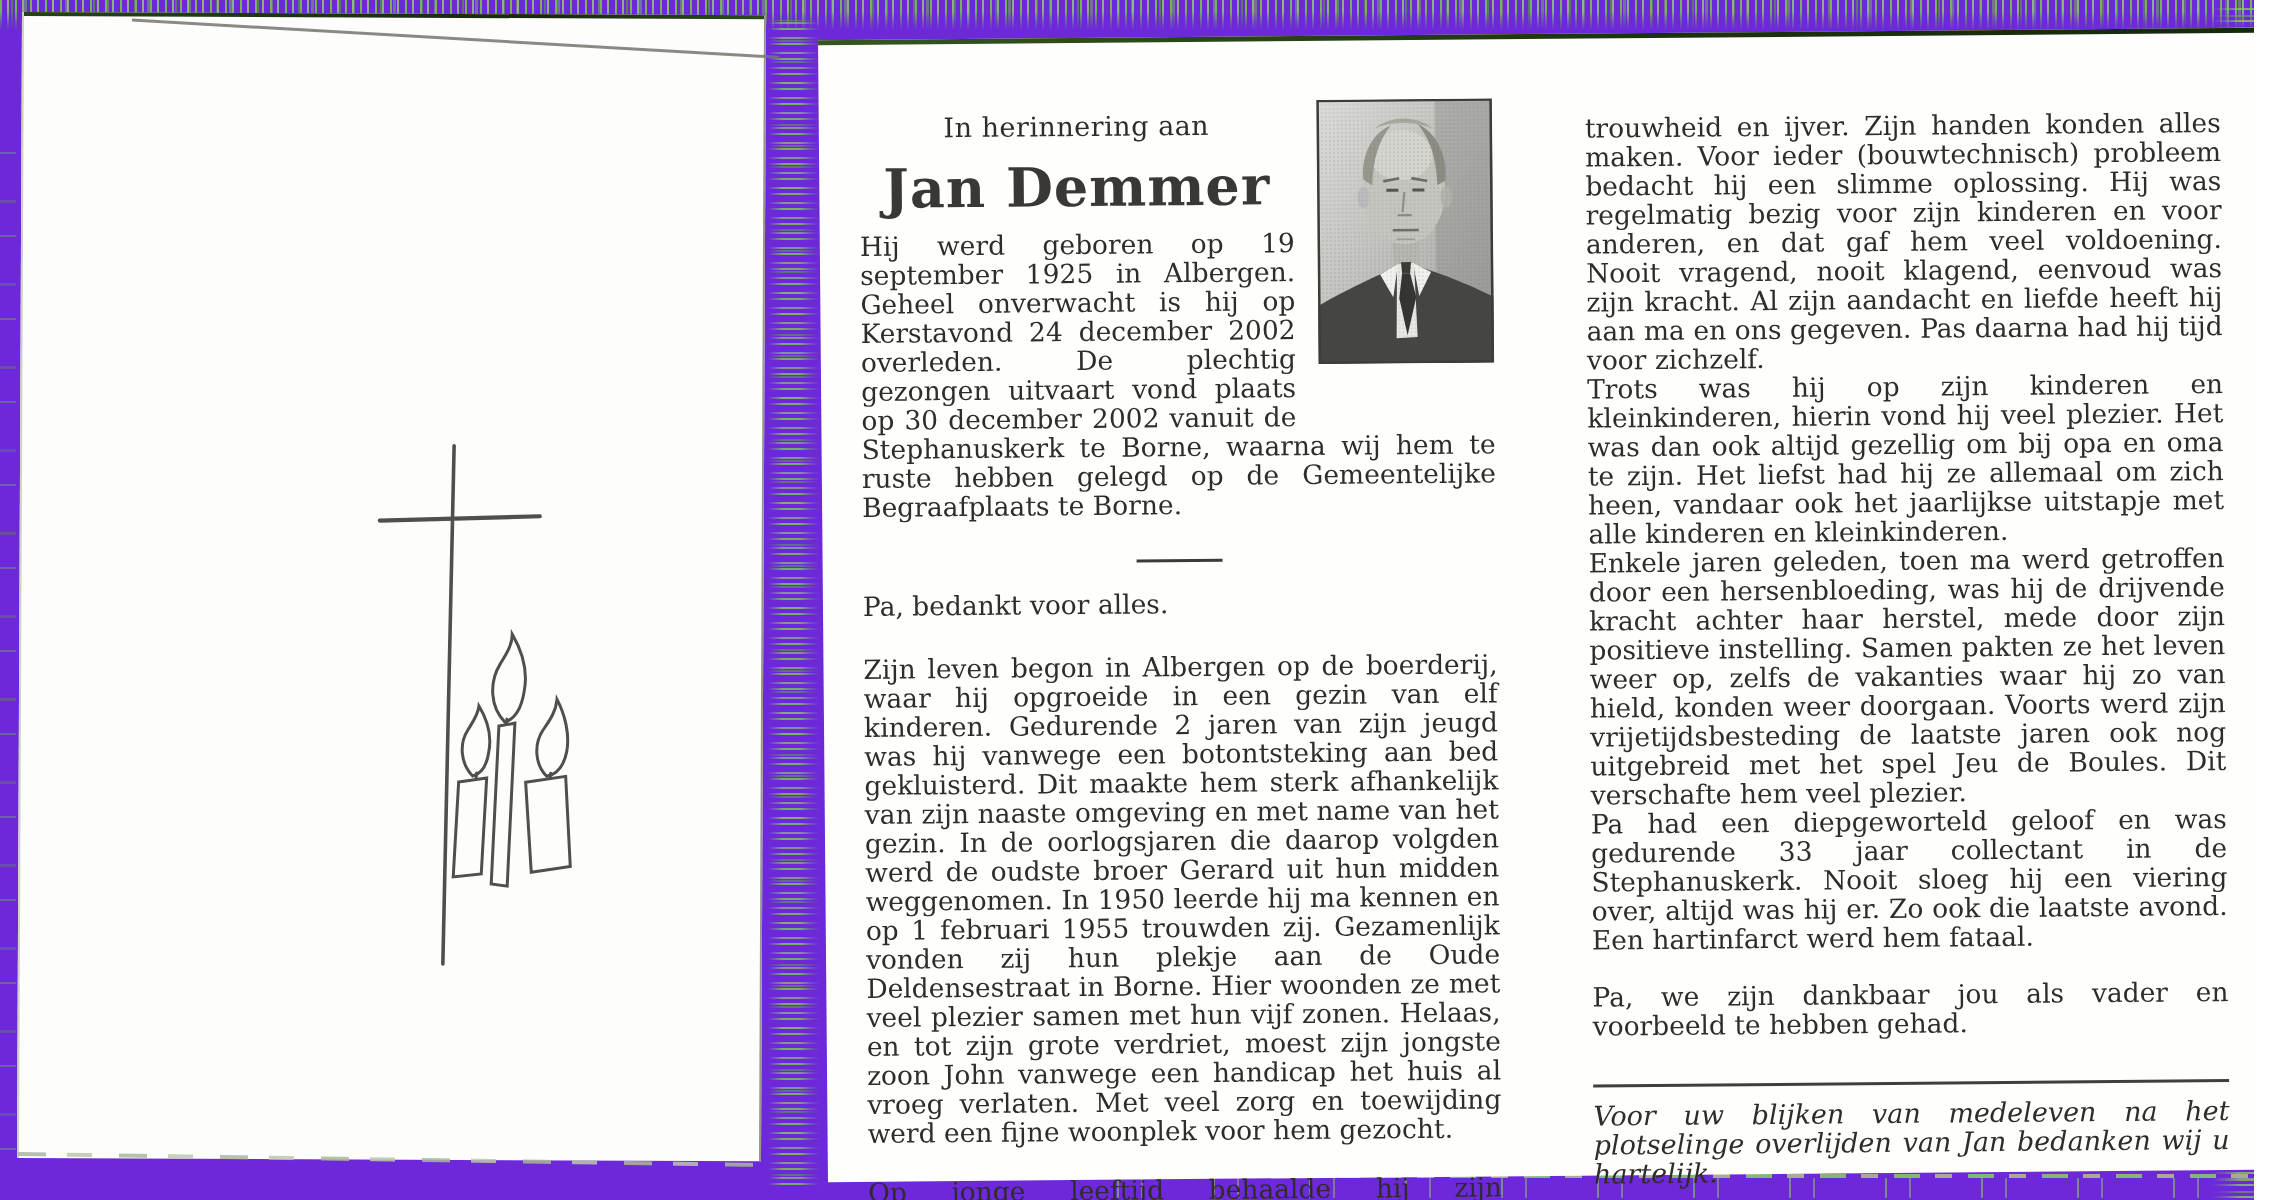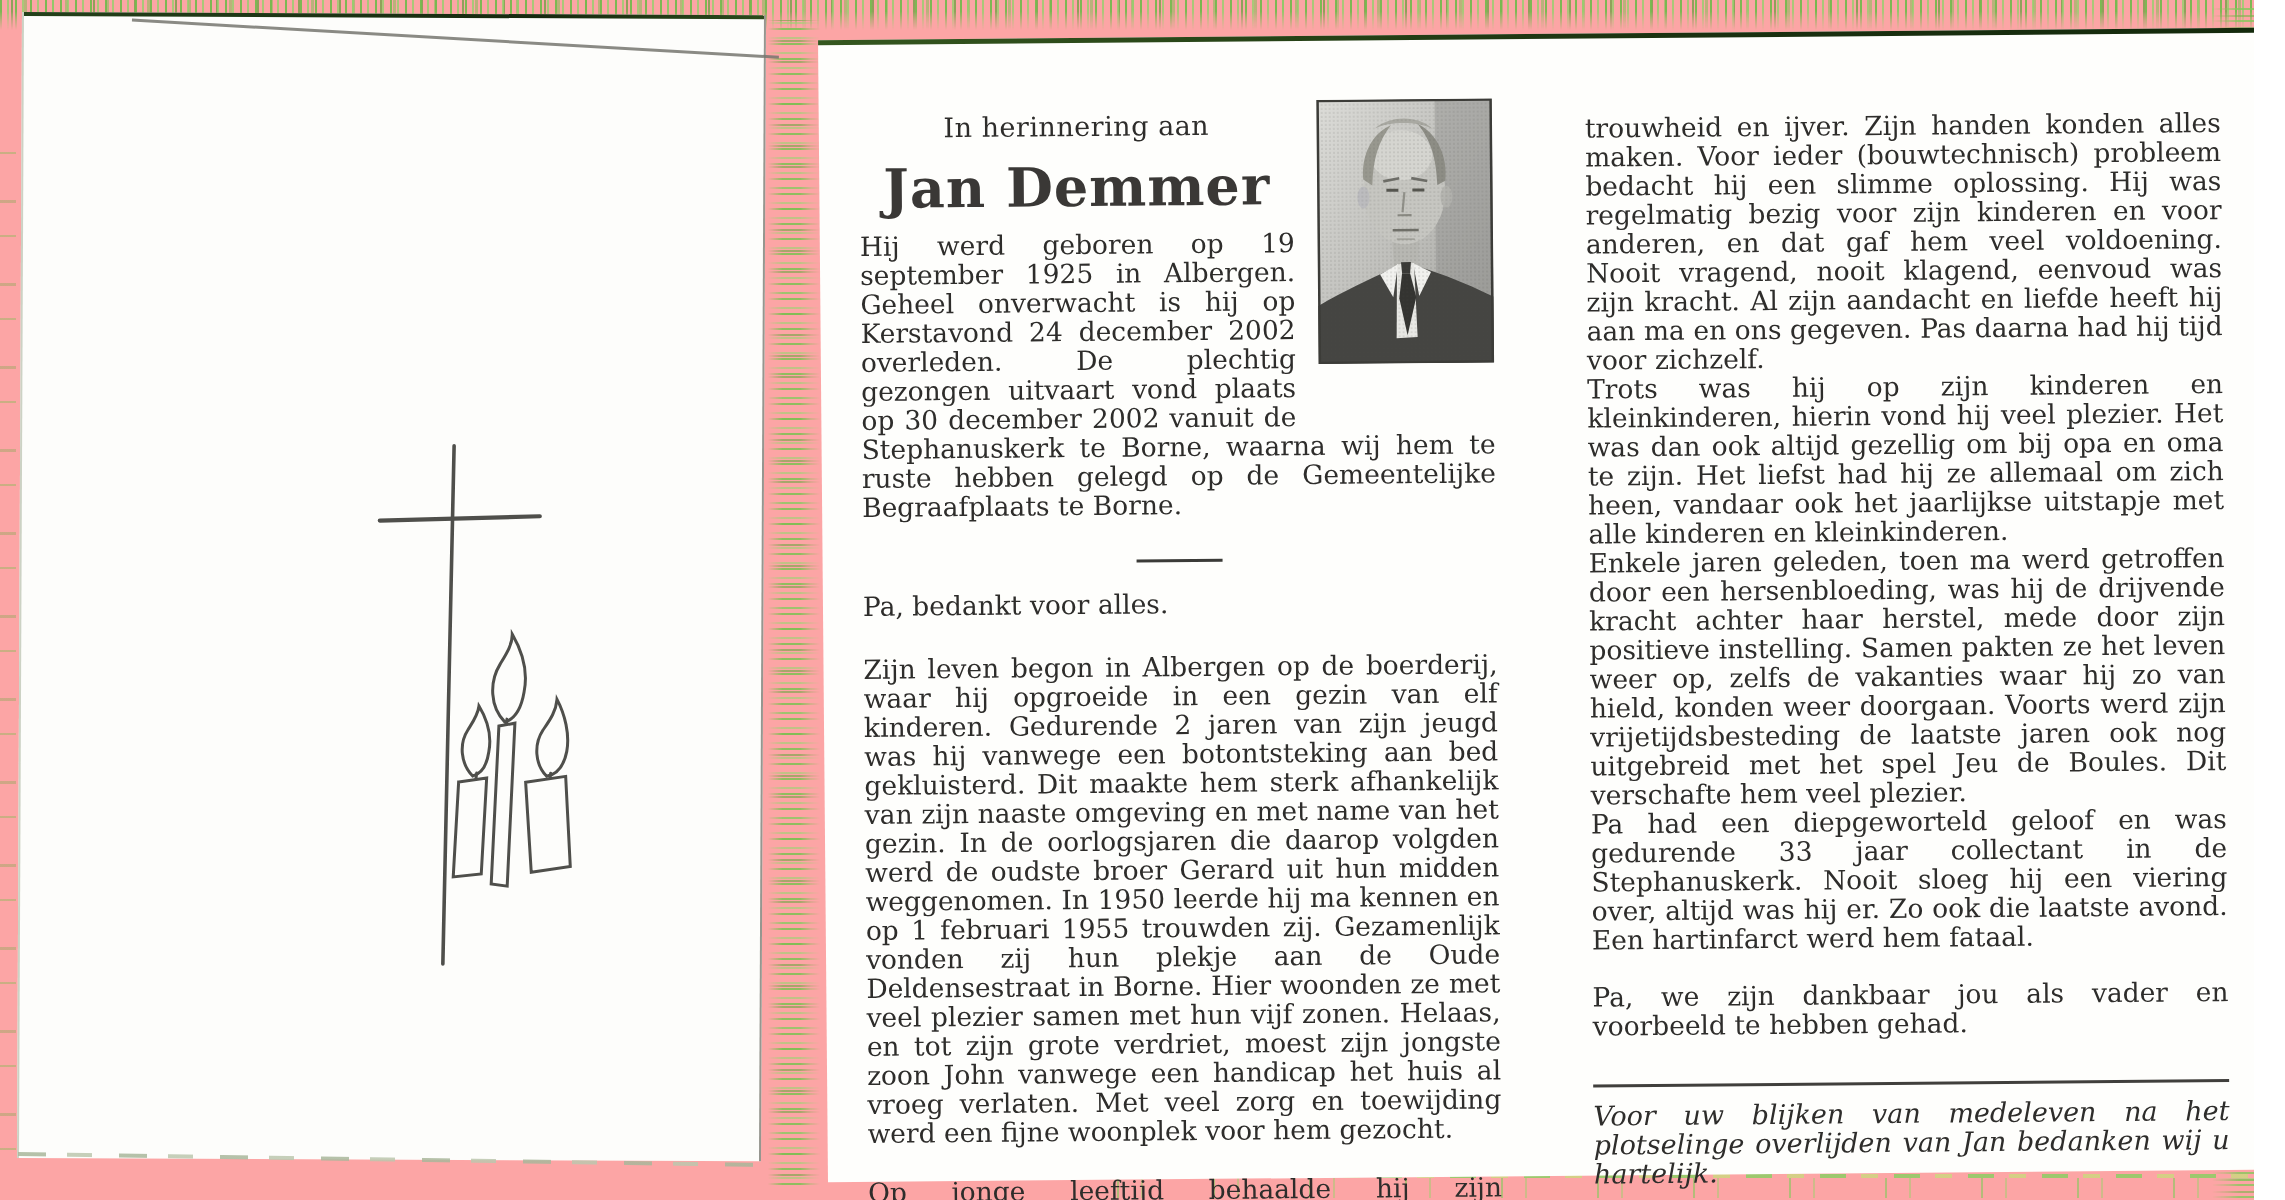--- a/index.html
+++ b/index.html
@@ -1,19 +1,19 @@
 <!DOCTYPE html>
 <html><head>
 <meta charset="utf-8">
 <style>
   * { margin:0; padding:0; box-sizing:border-box; }
   html,body { background:#ffffff; }
   .canvas {
     position:relative; width:2254px; height:1200px; overflow:hidden;
-    background:#fca5a5;
+    background:#6d28d9;
     font-family:"DejaVu Serif", "Liberation Serif", serif;
   }
 
   
   .noise { position:absolute; pointer-events:none; }
   .noise-top {
     left:0; top:0; width:2285px; height:30px;
     background:
       repeating-linear-gradient(90deg, rgba(118,185,78,.95) 0 2px, rgba(0,0,0,0) 2px 7px, rgba(148,208,108,.8) 7px 9px, rgba(0,0,0,0) 9px 15px),
       repeating-linear-gradient(90deg, rgba(0,0,0,0) 0 11px, rgba(86,158,50,.65) 11px 13px, rgba(0,0,0,0) 13px 24px, rgba(120,190,80,.5) 24px 27px, rgba(0,0,0,0) 27px 41px);

